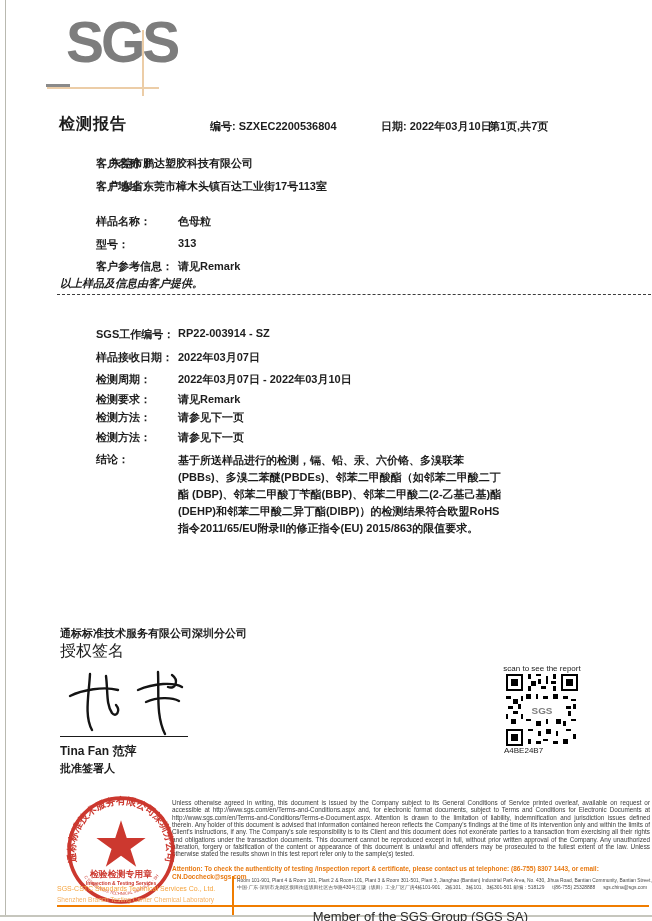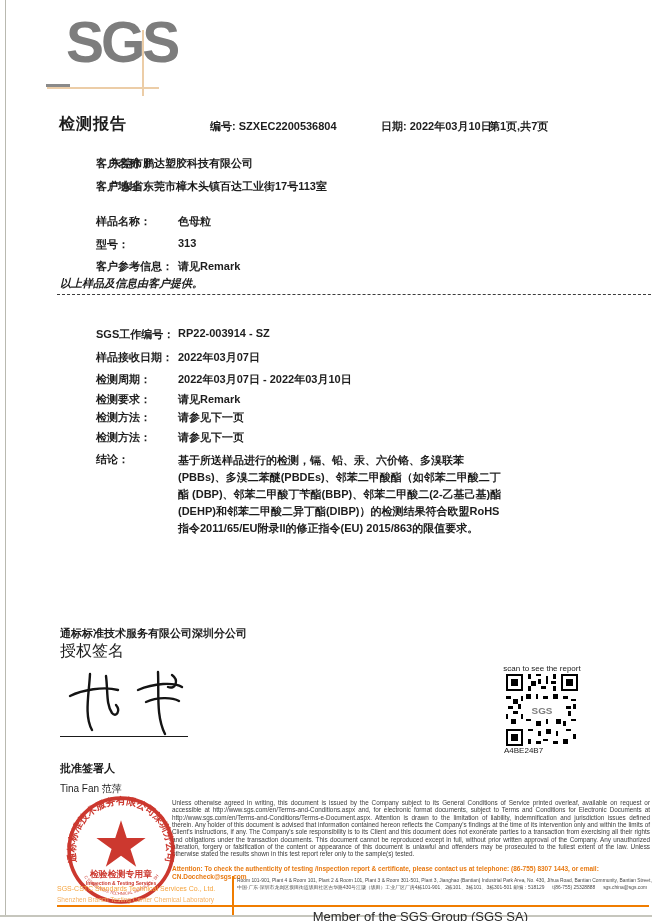--- a/index.html
+++ b/index.html
@@ -28,21 +28,21 @@
   .val-c{left:110px;}
   .val-s{left:178px;}
   .note{left:60px;font-size:11px;font-weight:600;font-style:italic;}
   .dash-sep{left:57px;top:294px;width:594px;border-top:1.5px dashed #3c3c3c;height:0;}
   .conclusion{left:178px;top:452px;width:324px;font-size:11px;font-weight:600;
     line-height:1.55;white-space:normal;}
   
   .sig-company{left:60px;top:626px;font-size:11px;font-weight:600;}
   .sig-auth{left:60px;top:641px;font-size:16px;font-weight:400;}
   .sig-line{left:60px;top:736px;width:128px;height:0;border-top:1.5px solid #1a1a1a;}
-  .sig-name{left:60px;top:743px;font-size:10px;font-weight:400;margin-top:39px;}
+  .sig-name{left:60px;top:743px;font-size:12px;font-weight:700;}
   .sig-role{left:60px;top:761px;font-size:11px;font-weight:600;}
   
   .qr-caption{left:496px;top:664px;width:92px;text-align:center;font-size:8px;color:#222;}
   .qr-box{left:506px;top:674px;}
   .qr-code-text{left:504px;top:746px;width:92px;font-size:8px;color:#222;}
   
   .legal{left:172px;top:799px;width:478px;font-size:6.35px;line-height:1.155;
     color:#3c3c3c;text-align:justify;}
   .attention{left:172px;top:865px;width:478px;font-size:6.5px;line-height:1.2;
     font-weight:bold;color:#e87a12;}

